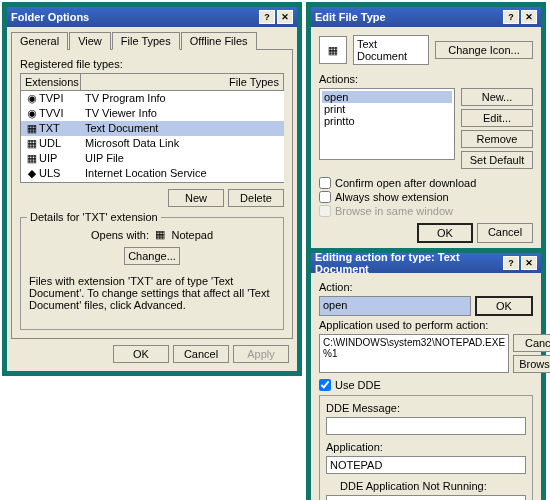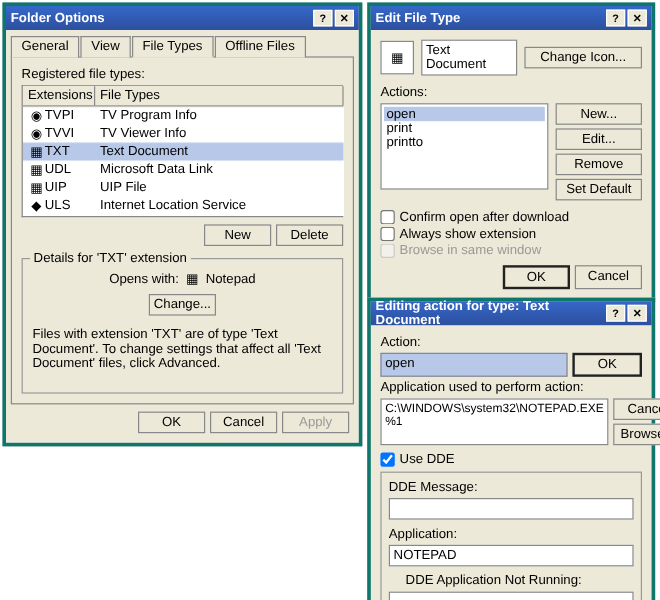--- a/index.html
+++ b/index.html
@@ -1,28 +1,28 @@
 <!DOCTYPE html>
 <html><head>
 <meta charset="utf-8">
 <style>
 * { box-sizing: border-box; margin: 0; padding: 0; font-family: Tahoma, sans-serif; font-size: 11px; }
 body { background: #fff; width: 550px; height: 500px; position: relative; }
-.dialog { position: absolute; background: #ece9d8; border: 3px solid #0f766e; }
+.dialog { position: absolute; background: #ece9d8; border: 5px solid #0f766e; }
 .titlebar { background: linear-gradient(#3668c9,#2c4f9e); color: #fff; padding: 3px 4px; font-weight: bold; display: flex; justify-content: space-between; align-items: center; height: 20px; }
 .titlebar .ctrls { display: flex; gap: 2px; }
 .ctrlbtn { width: 16px; height: 14px; background: #ece9d8; border: 1px solid #fff; display: flex; align-items: center; justify-content: center; font-size: 9px; color: #000; }
 .tabs { display: flex; margin: 4px 4px 0 4px; }
 .tab { padding: 2px 8px; background: #ece9d8; border: 1px solid #888; border-bottom: none; margin-right: 1px; position: relative; top: 1px; }
 .tab.active { background: #ece9d8; border-bottom: 1px solid #ece9d8; z-index: 2; }
 .panel { border: 1px solid #888; margin: 0 4px 4px 4px; padding: 8px; background: #ece9d8; }
 .lbl { margin-bottom: 3px; display: block; }
 .listbox { background: #fff; border: 1px solid #888; border-right: none; height: 110px; overflow-y: scroll; }
 .listhdr { display: flex; background: #ece9d8; border-bottom: 1px solid #888; }
-.listhdr div { padding: 2px 4px; border-right: 1px solid #888; }
+.listhdr div { padding: 2px 4px; border-right: 1px solid #888; text-align: right; }
 .col-ext { width: 60px; }
 .col-ft { flex: 1; }
 .row { display: flex; padding: 1px 4px; }
 .row.sel { background: #b8c8e8; }
 .row .ic { width: 14px; text-align: center; }
 .row .ext { width: 46px; }
 .btnrow { display: flex; justify-content: flex-end; gap: 4px; margin-top: 6px; }
 .btn { background: #ece9d8; border: 1px solid #888; padding: 2px 0; width: 56px; text-align: center; }
 .btn.def { border: 2px solid #222; }
 .btn.dis { color: #999; }

